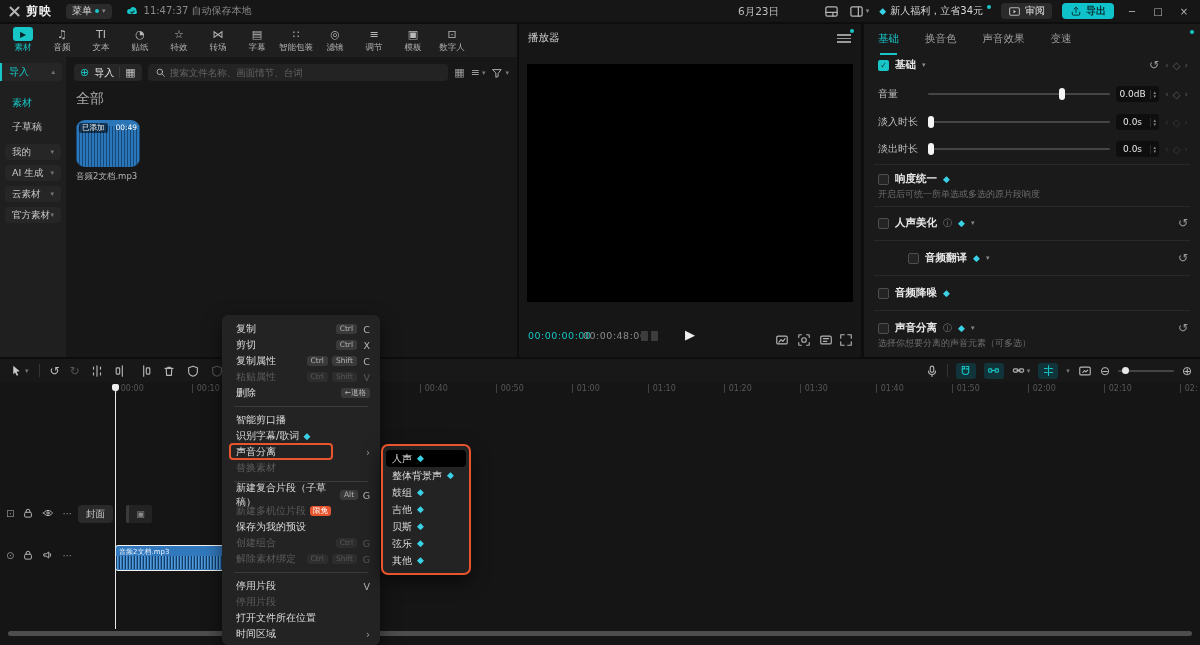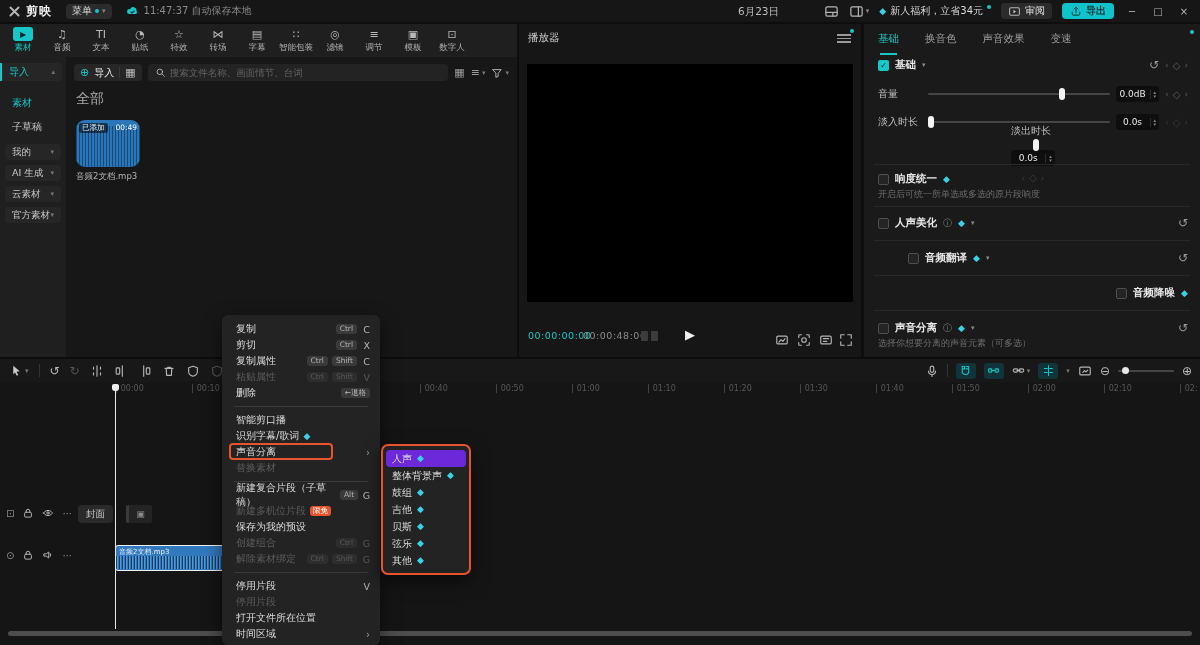--- a/index.html
+++ b/index.html
@@ -134,21 +134,21 @@
   .mi.disabled .kbd{background:#2d2d2d;color:#585858;}
   .mi.disabled .pkey{color:#585858;}
   .mi.divider{height:1px;background:#3a3a3a;margin:5px 12px;padding:0;}
   .mi.highlight::before{content:"";position:absolute;left:7px;top:-1px;width:104px;height:17px;
        border:2px solid #e8542e;border-radius:4px;box-sizing:border-box;}
   .mbadge{background:#e8542e;color:#fff;font-size:7.5px;border-radius:3px;padding:1px 3px;line-height:1;}
   
   #submenu{left:381px;top:444px;width:90px;background:#232323;border:2px solid #e8542e;border-radius:7px;
            z-index:60;box-shadow:0 6px 18px rgba(0,0,0,.55);padding:4px 0;box-sizing:border-box;}
   .smi{display:flex;align-items:center;height:17px;padding:0 9px;font-size:10px;color:#dedede;gap:5px;}
-  .smi.hover{background:#6d28d9;border-radius:4px;margin:0 3px;padding:0 6px;}
+  .smi.hover{background:#000000;border-radius:4px;margin:0 3px;padding:0 6px;}
 </style>
 </head>
 <body>
 
 <div id="stage">
 
   <svg width="0" height="0" style="position:absolute">
     <symbol id="s-logo" viewBox="0 0 16 16">
         <path d="M3 3l10 10M13 3L3 13" stroke-width="2.4"></path>
       </symbol>
@@ -489,21 +489,21 @@
       <div class="valbox">
         <span class="valtxt">0.0s</span>
         <span class="stepper">
             <i>▴</i>
             <i>▾</i>
           </span>
       </div>
       <span class="kf" style="opacity:.5;">‹ <b>◇</b> ›</span>
     </div>
 
-    <div class="irow" style="top:100px;flex-direction:column;">
+    <div class="irow" style="top:117px;">
       <span class="small-label" style="width:44px;">淡出时长</span>
       <div class="slider" style="flex:1;">
           <span class="handle" style="left:0%;"></span>
         </div>
       <div class="valbox">
         <span class="valtxt">0.0s</span>
         <span class="stepper">
             <i>▴</i>
             <i>▾</i>
           </span>
@@ -536,21 +536,21 @@
     <div class="irow" style="top:227px;padding-left:30px;">
       <span class="chk off"></span>
       <span class="ilabel">音频翻译</span>
       <span class="gem">◆</span>
       <span class="icaret">▾</span>
       <span class="ireset">↺</span>
     </div>
 
     <div class="divline" style="top:251px;"></div>
 
-    <div class="irow" style="top:262px;justify-content:flex-end;">
+    <div class="irow" style="top:262px;">
       <span class="chk off"></span>
       <span class="ilabel">音频降噪</span>
       <span class="gem">◆</span>
     </div>
 
     <div class="divline" style="top:286px;"></div>
 
     <div class="irow" style="top:297px;">
       <span class="chk off"></span>
       <span class="ilabel">声音分离</span>

